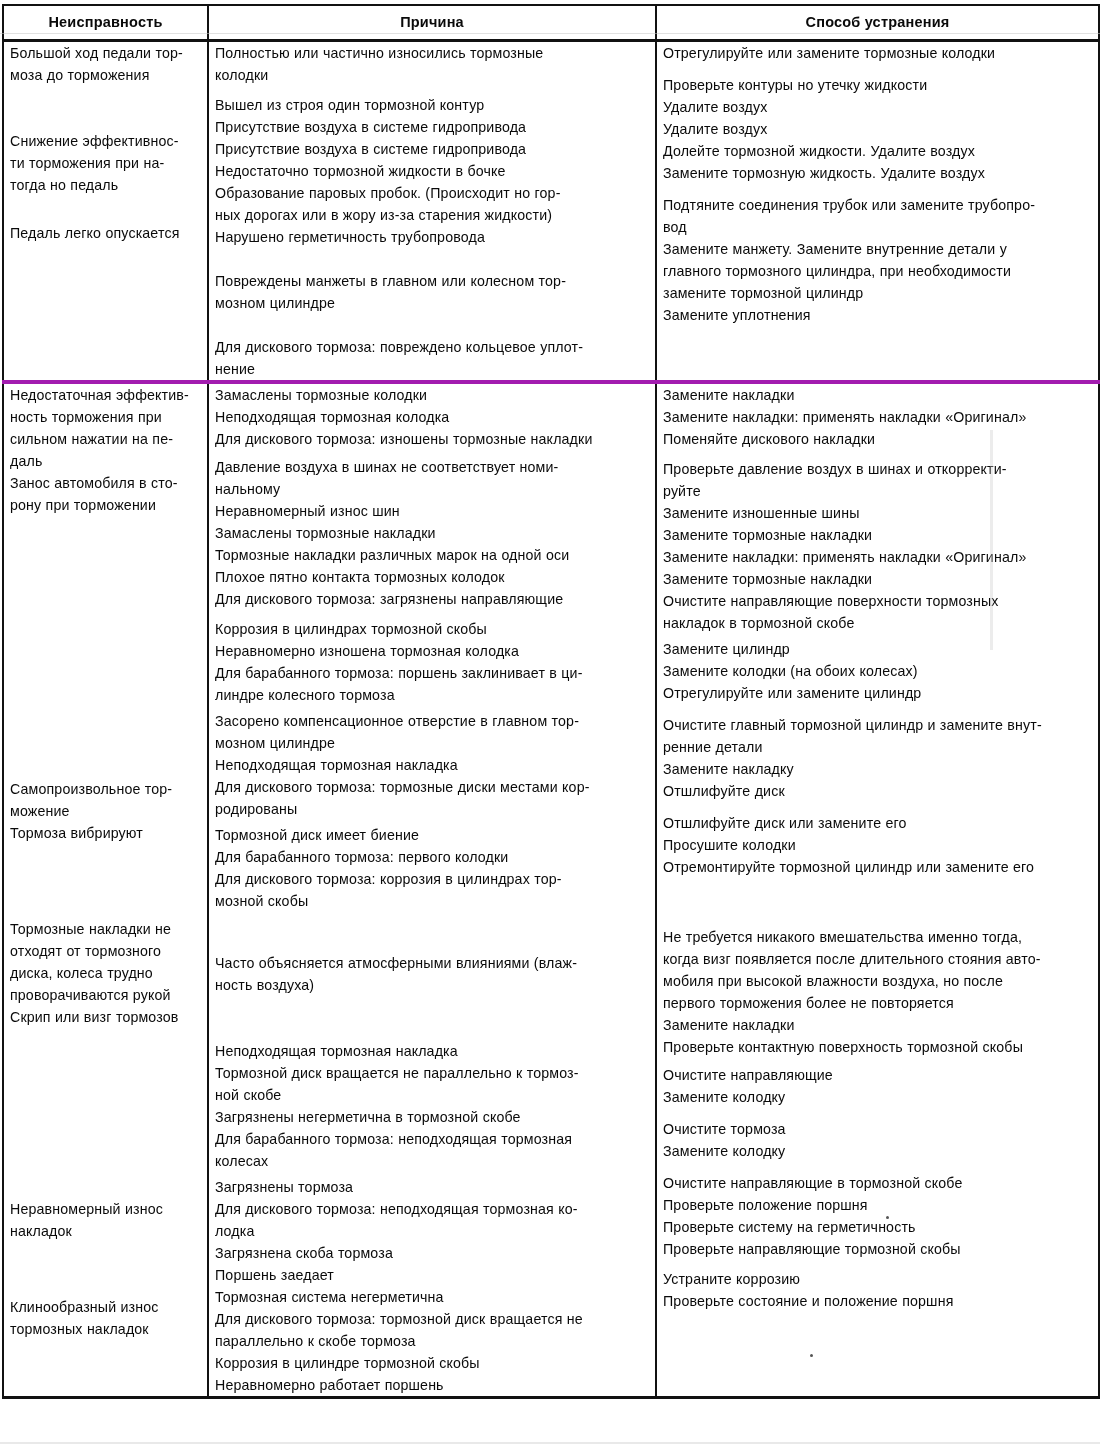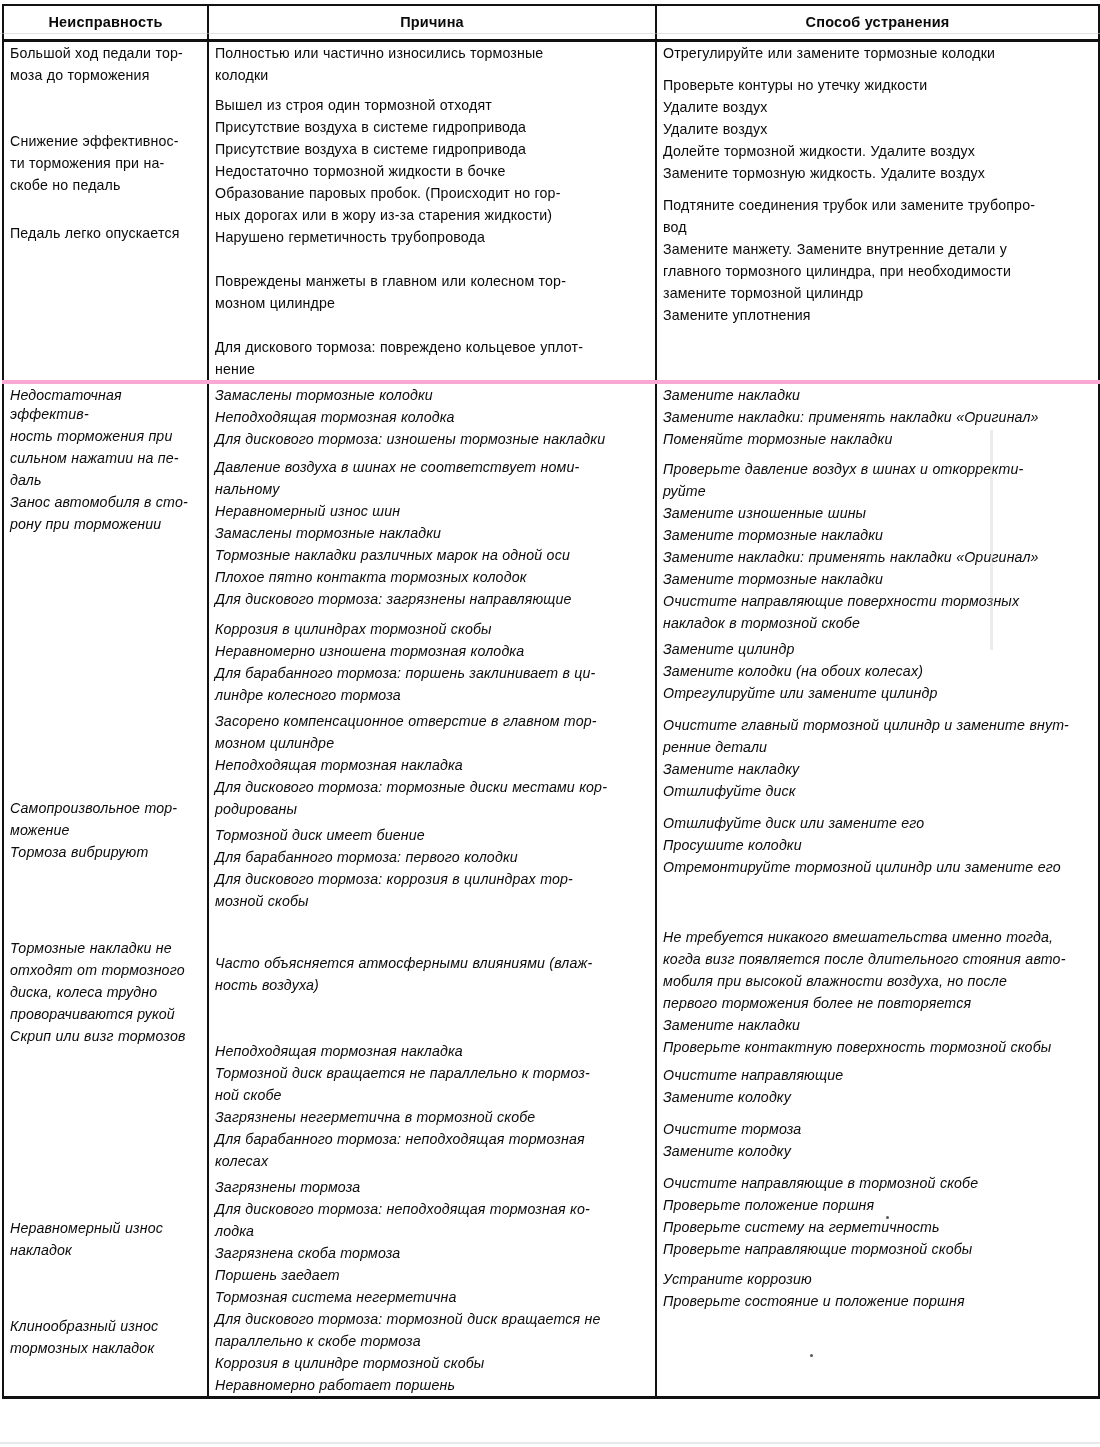--- a/index.html
+++ b/index.html
@@ -81,25 +81,24 @@
   td.fault {
     border-right: 2px solid #111;
   }
   td.cause {
     border-right: 2px solid #111;
   }
   td.remedy { }
 
   
   tr.sec-end > td {
-    border-bottom: 4px solid #f9a8d4;
+    border-bottom: 4px solid #a21caf;
   }
   tr.tbl-end > td {
     border-bottom: 3px solid #111;
-    font-style: italic;
   }
 
   
   .smudge {
     position: absolute;
     background: #c9c9c9;
     opacity: .55;
     pointer-events: none;
   }
   #sm1 { left: 0; top: 33px; width: 1100px; height: 1px; }
@@ -142,31 +141,31 @@
     <tbody id="tbody">
         <tr class="sec-end">
           <td class="fault">
             <div class="stack">
               <div class="sp" style="height: 0px;"></div>
               <div class="line nojust">Большой ход педали тор-</div>
               <div class="line nojust">моза до торможения</div>
               <div class="sp" style="height: 44px;"></div>
               <div class="line nojust">Снижение эффективнос-</div>
               <div class="line nojust">ти торможения при на-</div>
-              <div class="line nojust">скобе но педаль</div>
+              <div class="line nojust">тогда но педаль</div>
               <div class="sp" style="height: 26px;"></div>
               <div class="line nojust">Педаль легко опускается</div>
             </div>
           </td>
           <td class="cause">
             <div class="stack">
               <div class="line">Полностью или частично износились тормозные</div>
               <div class="line nojust">колодки</div>
               <div class="sp" style="height: 8px;"></div>
-              <div class="line nojust">Вышел из строя один тормозной отходят</div>
+              <div class="line nojust">Вышел из строя один тормозной контур</div>
               <div class="line nojust">Присутствие воздуха в системе гидропривода</div>
               <div class="line nojust">Присутствие воздуха в системе гидропривода</div>
               <div class="line nojust">Недостаточно тормозной жидкости в бочке</div>
               <div class="line">Образование паровых пробок. (Происходит но гор-</div>
               <div class="line nojust">ных дорогах или в жору из-за старения жидкости)</div>
               <div class="line nojust">Нарушено герметичность трубопровода</div>
               <div class="sp" style="height: 22px;"></div>
               <div class="line">Повреждены манжеты в главном или колесном тор-</div>
               <div class="line nojust">мозном цилиндре</div>
               <div class="sp" style="height: 22px;"></div>
@@ -269,21 +268,21 @@
               <div class="line">Для дискового тормоза: тормозной диск вращается не</div>
               <div class="line nojust">параллельно к скобе тормоза</div>
               <div class="line nojust">Коррозия в цилиндре тормозной скобы</div>
               <div class="line nojust">Неравномерно работает поршень</div>
             </div>
           </td>
           <td class="remedy">
             <div class="stack">
               <div class="line nojust">Замените накладки</div>
               <div class="line nojust">Замените накладки: применять накладки «Оригинал»</div>
-              <div class="line nojust">Поменяйте тормозные накладки</div>
+              <div class="line nojust">Поменяйте дискового накладки</div>
               <div class="sp" style="height: 8px;"></div>
               <div class="line">Проверьте давление воздух в шинах и откорректи-</div>
               <div class="line nojust">руйте</div>
               <div class="line nojust">Замените изношенные шины</div>
               <div class="line nojust">Замените тормозные накладки</div>
               <div class="line nojust">Замените накладки: применять накладки «Оригинал»</div>
               <div class="line nojust">Замените тормозные накладки</div>
               <div class="line">Очистите направляющие поверхности тормозных</div>
               <div class="line nojust">накладок в тормозной скобе</div>
               <div class="sp" style="height: 4px;"></div>

